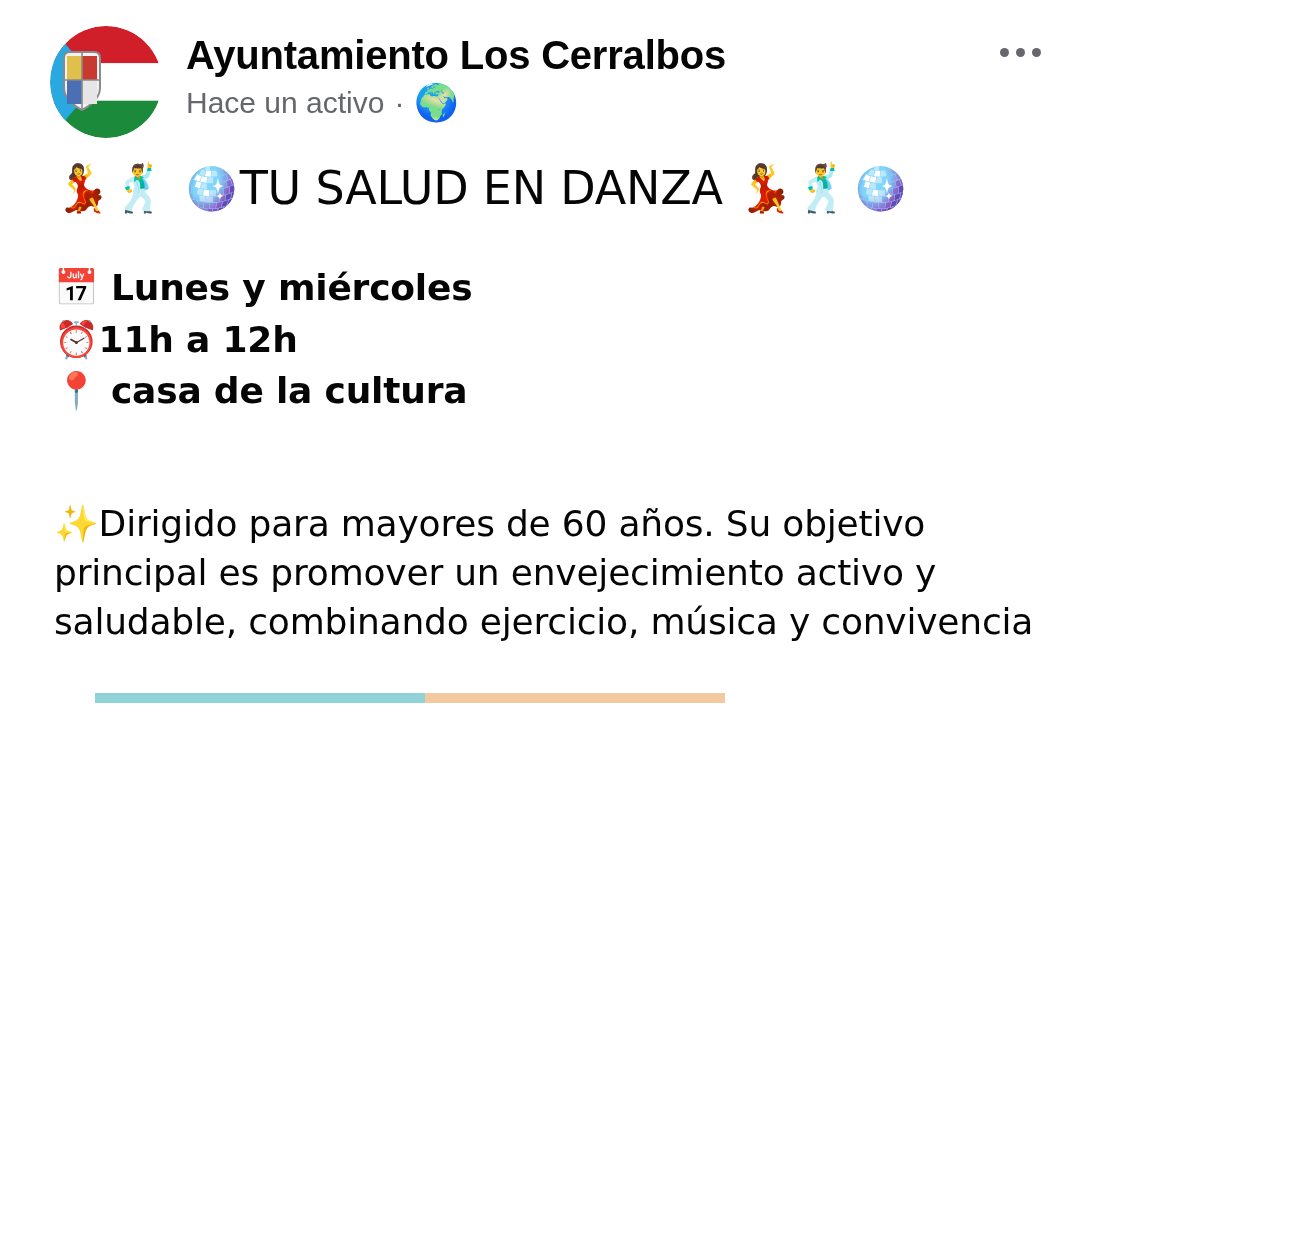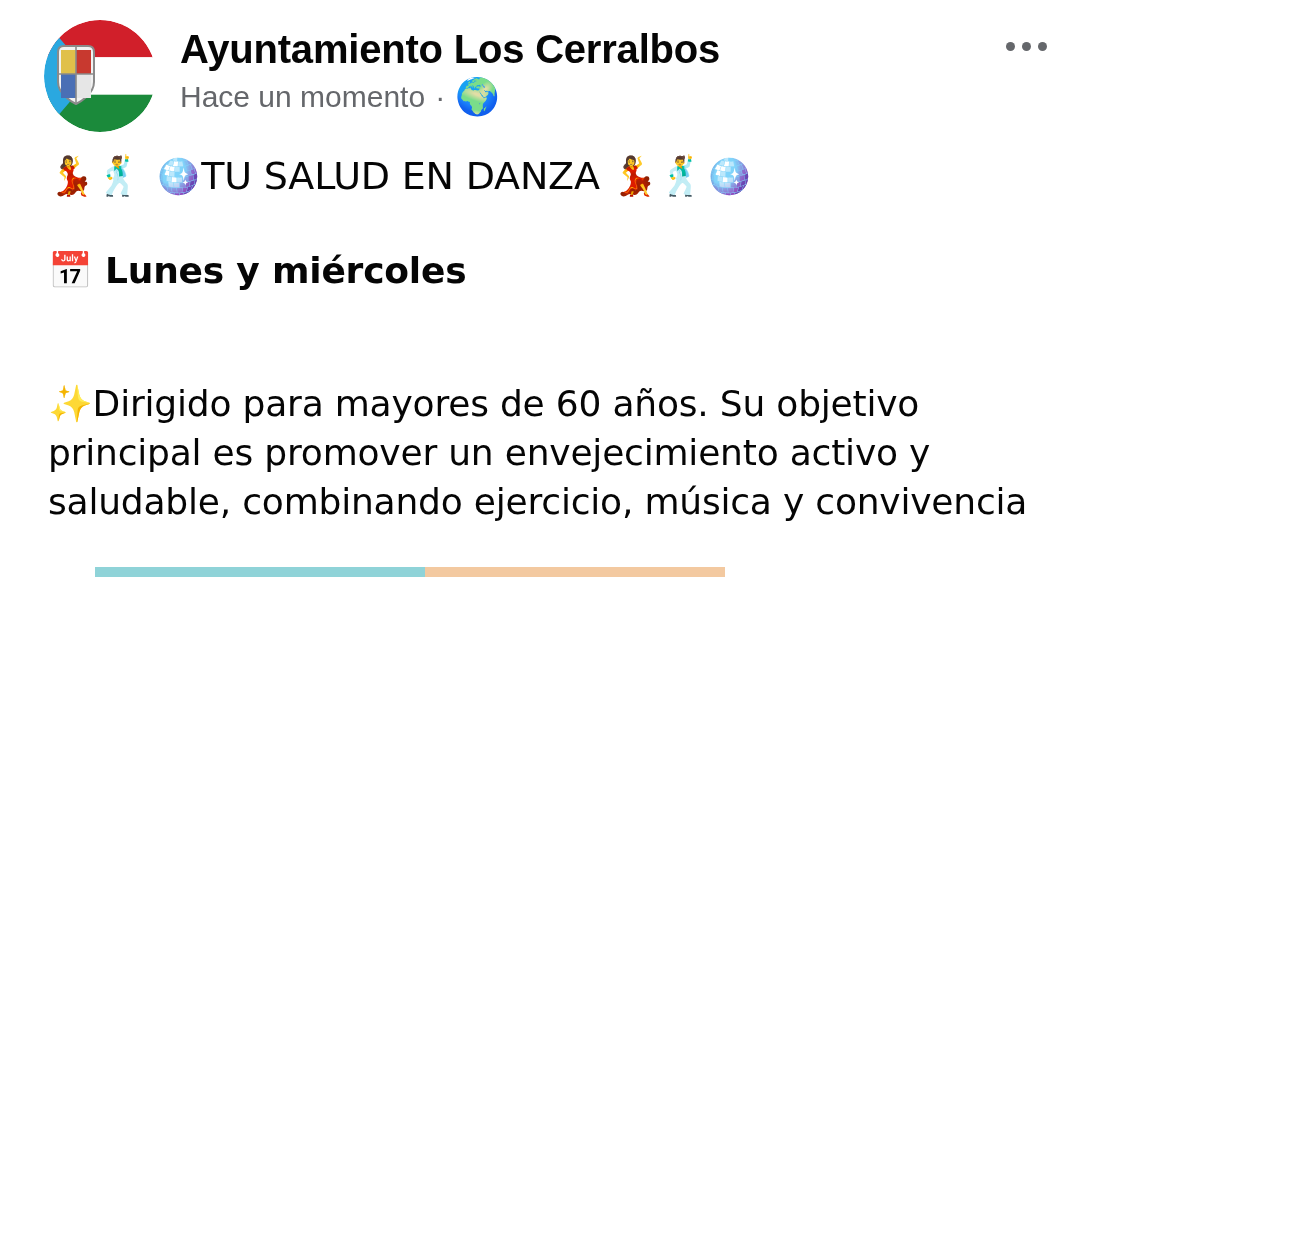--- a/index.html
+++ b/index.html
@@ -12,21 +12,21 @@
     width: 1290px;
     height: 1255px;
     font-family: "Liberation Sans", sans-serif;
     color: #050505;
     overflow: hidden;
     position: relative;
   }
 
   .post {
     width: 1106px;
-    padding: 8px;
+    padding: 14px;
     position: relative;
   }
 
   
   .post-header {
     display: flex;
     align-items: flex-start;
     padding: 10px 40px 0 36px;
     position: relative;
   }
@@ -106,21 +106,21 @@
   .post-body p {
     margin: 0;
     white-space: pre-wrap;
   }
   .blank-line { height: 42px; }
   .emoji {
     font-family: "DejaVu Sans", "Liberation Sans", sans-serif;
     font-size: 36px;
   }
   .title-line {
-    font-size: 38px;
+    font-size: 46px;
     line-height: 1.4;
   }
   .sched-line {
     line-height: 1.42;
     font-weight: bold;
   }
 
   
   .bottom-strip {
     position: absolute;
@@ -164,37 +164,39 @@
             <path d="M18 0 L18 57" stroke="#8a8a8a" stroke-width="1.6"></path>
             <path d="M0 28 L36 28" stroke="#8a8a8a" stroke-width="1.6"></path>
           </g>
         </g>
       </svg>
     </div>
 
     <div class="header-text">
       <div class="page-name">Ayuntamiento Los Cerralbos</div>
       <div class="meta-line">
-        <span>Hace un momento</span>
+        <span>Hace un activo</span>
         <span class="meta-sep">·</span>
         <span class="globe-icon emoji">🌍</span>
       </div>
     </div>
 
     <div class="more-btn">
       <span></span>
       <span></span>
       <span></span>
     </div>
   </div>
 
   <div class="post-body">
     <p class="title-line emoji">💃🕺 🪩TU SALUD EN DANZA 💃🕺🪩</p>
     <div class="blank-line"></div>
     <p class="sched-line emoji">📅 Lunes y miércoles</p>
+    <p class="sched-line emoji">⏰11h a 12h</p>
+    <p class="sched-line emoji">📍 casa de la cultura</p>
     <div class="blank-line"></div>
     <div class="blank-line"></div>
     <p class="emoji">✨Dirigido para mayores de 60 años. Su objetivo principal es promover un envejecimiento activo y saludable, combinando ejercicio, música y convivencia</p>
     <div class="blank-line"></div>
   </div>
 
   <div class="bottom-strip">
     <i class="strip-a"></i>
     <i class="strip-b"></i>
     <i class="strip-c"></i>

